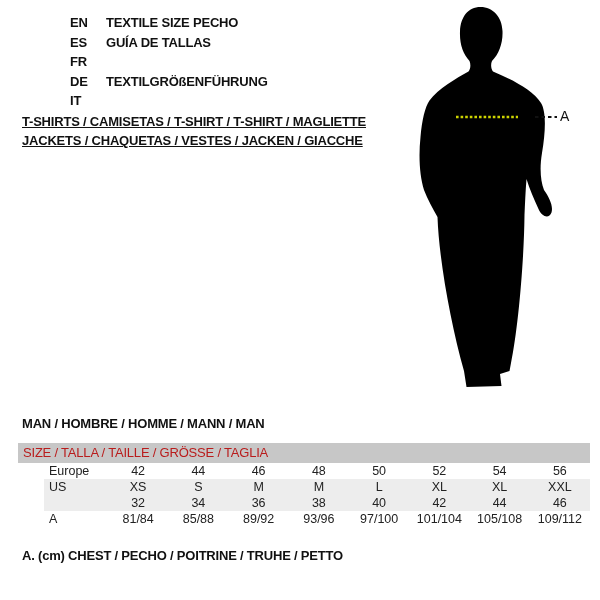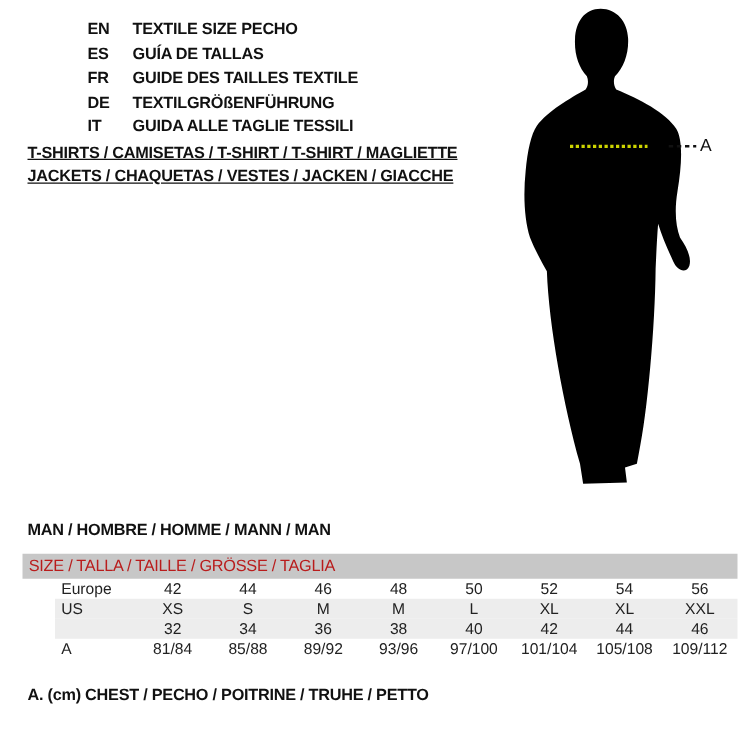--- a/index.html
+++ b/index.html
@@ -41,29 +41,27 @@
     <div class="lang-row">
       <span class="lang-code">EN</span>
       <span class="lang-name">TEXTILE SIZE PECHO</span>
     </div>
     <div class="lang-row">
       <span class="lang-code">ES</span>
       <span class="lang-name">GUÍA DE TALLAS</span>
     </div>
     <div class="lang-row">
       <span class="lang-code">FR</span>
-      <span class="lang-name">GUIDE DES TAILLES TEXTILE</span>
     </div>
     <div class="lang-row">
       <span class="lang-code">DE</span>
       <span class="lang-name">TEXTILGRÖßENFÜHRUNG</span>
     </div>
     <div class="lang-row">
       <span class="lang-code">IT</span>
-      <span class="lang-name">GUIDA ALLE TAGLIE TESSILI</span>
     </div>
   </div>
 
   <div class="categories">
     <div class="category-line">T-SHIRTS / CAMISETAS / T-SHIRT / T-SHIRT / MAGLIETTE</div>
     <div class="category-line">JACKETS / CHAQUETAS / VESTES / JACKEN / GIACCHE</div>
   </div>
 
   <svg class="figure" viewBox="400 0 185 400" width="185" height="400" xmlns="http://www.w3.org/2000/svg">
     <path fill="#000000" d="

